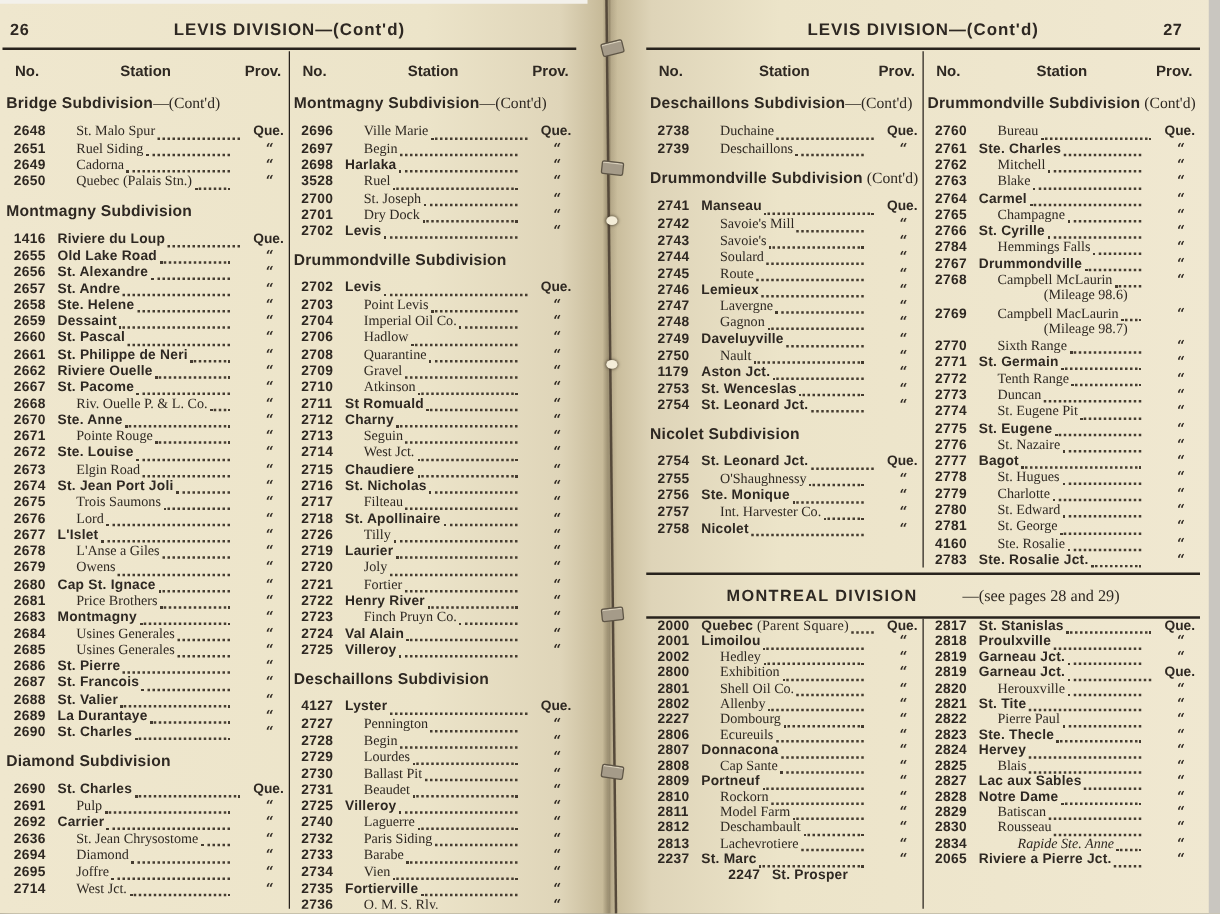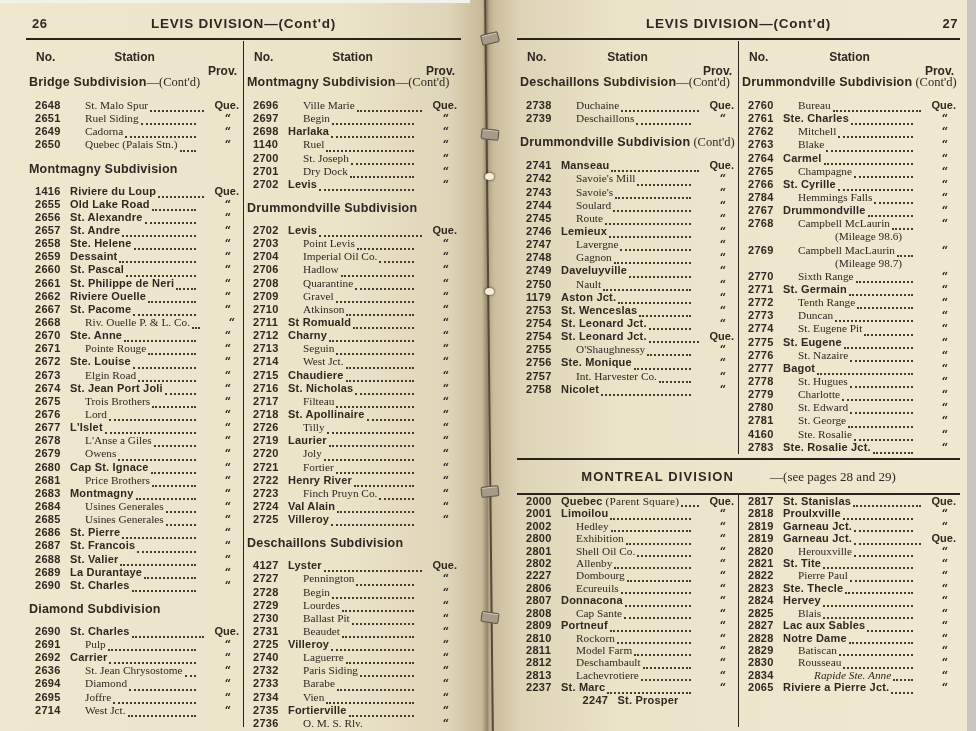--- a/index.html
+++ b/index.html
@@ -5,37 +5,37 @@
   html,body{margin:0;padding:0;background:#9b958a;}
   .book{
     position:relative;width:976px;height:731px;overflow:hidden;
     background:#ece4c9;color:#2e2822;
     font-family:"Liberation Sans",sans-serif;
     box-shadow:inset 10px 0 14px -8px rgba(0,0,0,.3), inset 0 -8px 10px -6px rgba(0,0,0,.25), inset 0 6px 8px -6px rgba(0,0,0,.15);
   }
   .spread{display:flex;height:100%;}
   .page{box-sizing:border-box;display:flex;flex-direction:column;height:100%;}
   .page-left{
-    width:487px;padding:8px 26px 4px 26px;
+    width:487px;padding:8px 26px 4px 2px;
     background:linear-gradient(to right,#efe7ce 0%,#ece4c9 70%,#dfd5b9 92%,#c3b694 100%);
   }
   .page-right{
     width:489px;padding:8px 16px 4px 30px;
     background:linear-gradient(to left,#f0e8d1 0%,#ece4c9 72%,#ded4b8 93%,#c5b896 100%);
   }
   .title-row{position:relative;height:30px;flex:none;}
   .page-num{position:absolute;top:8px;font-size:13px;font-weight:700;letter-spacing:.5px;}
   .page-num.pn-left{left:6px;}
-  .page-num.pn-right{right:2px;}
+  .page-num.pn-right{right:14px;}
   .page-title{position:absolute;left:0;right:0;top:8px;text-align:center;font-size:13.5px;font-weight:700;letter-spacing:.8px;white-space:nowrap;}
   .title-rule{flex:none;height:0;border-top:2.2px solid #28231d;margin-bottom:1px;}
   .cols{display:flex;flex:1;min-height:0;}
   .col{flex:1;min-width:0;padding:0 3px;overflow:hidden;}
   .col+.col{border-left:1.6px solid #28231d;}
-  .col-head{position:relative;display:flex;font-weight:700;font-size:12px;margin:9px 0 1px;height:15px;flex-direction:column;}
+  .col-head{position:relative;display:flex;font-weight:700;font-size:12px;margin:9px 0 1px;height:15px;}
   .ch-no{padding-left:7px;}
   .ch-st{position:absolute;left:0;right:0;text-align:center;}
   .ch-pr{margin-left:auto;padding-right:3px;}
   .sec-heading{text-align:left;font-size:12.5px;margin:10px 0 9px;white-space:nowrap;}
   .sec-heading .hb{font-weight:700;letter-spacing:.2px;}
   .sec-heading .hx{font-weight:400;font-family:"Liberation Serif",serif;}
   .row{display:flex;align-items:baseline;height:13.15px;line-height:13.15px;font-size:11px;white-space:nowrap;}
   .tight .row{height:12.45px;line-height:12.45px;justify-content:center;}
   .no{flex:none;width:41px;box-sizing:border-box;padding-left:6px;font-weight:700;letter-spacing:.3px;}
   .name{flex:none;}
@@ -194,21 +194,21 @@
               <span class="prov ditto">“</span>
             </div>
             <div class="row">
               <span class="no">2674</span>
               <span class="name main">St. Jean Port Joli</span>
               <span class="leader"></span>
               <span class="prov ditto">“</span>
             </div>
             <div class="row">
               <span class="no">2675</span>
-              <span class="name sub">Trois Brothers</span>
+              <span class="name sub">Trois Saumons</span>
               <span class="leader"></span>
               <span class="prov ditto">“</span>
             </div>
             <div class="row">
               <span class="no">2676</span>
               <span class="name sub">Lord</span>
               <span class="leader"></span>
               <span class="prov ditto">“</span>
             </div>
             <div class="row">
@@ -352,21 +352,21 @@
               <span class="leader"></span>
               <span class="prov ditto">“</span>
             </div>
             <div class="row">
               <span class="no">2698</span>
               <span class="name main">Harlaka</span>
               <span class="leader"></span>
               <span class="prov ditto">“</span>
             </div>
             <div class="row">
-              <span class="no">1140</span>
+              <span class="no">3528</span>
               <span class="name sub">Ruel</span>
               <span class="leader"></span>
               <span class="prov ditto">“</span>
             </div>
             <div class="row">
               <span class="no">2700</span>
               <span class="name sub">St. Joseph</span>
               <span class="leader"></span>
               <span class="prov ditto">“</span>
             </div>
@@ -702,20 +702,21 @@
               <span class="name main">St. Wenceslas</span>
               <span class="leader"></span>
               <span class="prov ditto">“</span>
             </div>
             <div class="row">
               <span class="no">2754</span>
               <span class="name main">St. Leonard Jct.</span>
               <span class="leader"></span>
               <span class="prov ditto">“</span>
             </div>
+            <div class="sec-heading"><span class="hb">Nicolet Subdivision</span></div>
             <div class="row">
               <span class="no">2754</span>
               <span class="name main">St. Leonard Jct.</span>
               <span class="leader"></span>
               <span class="prov">Que.</span>
             </div>
             <div class="row">
               <span class="no">2755</span>
               <span class="name sub">O'Shaughnessy</span>
               <span class="leader"></span>

